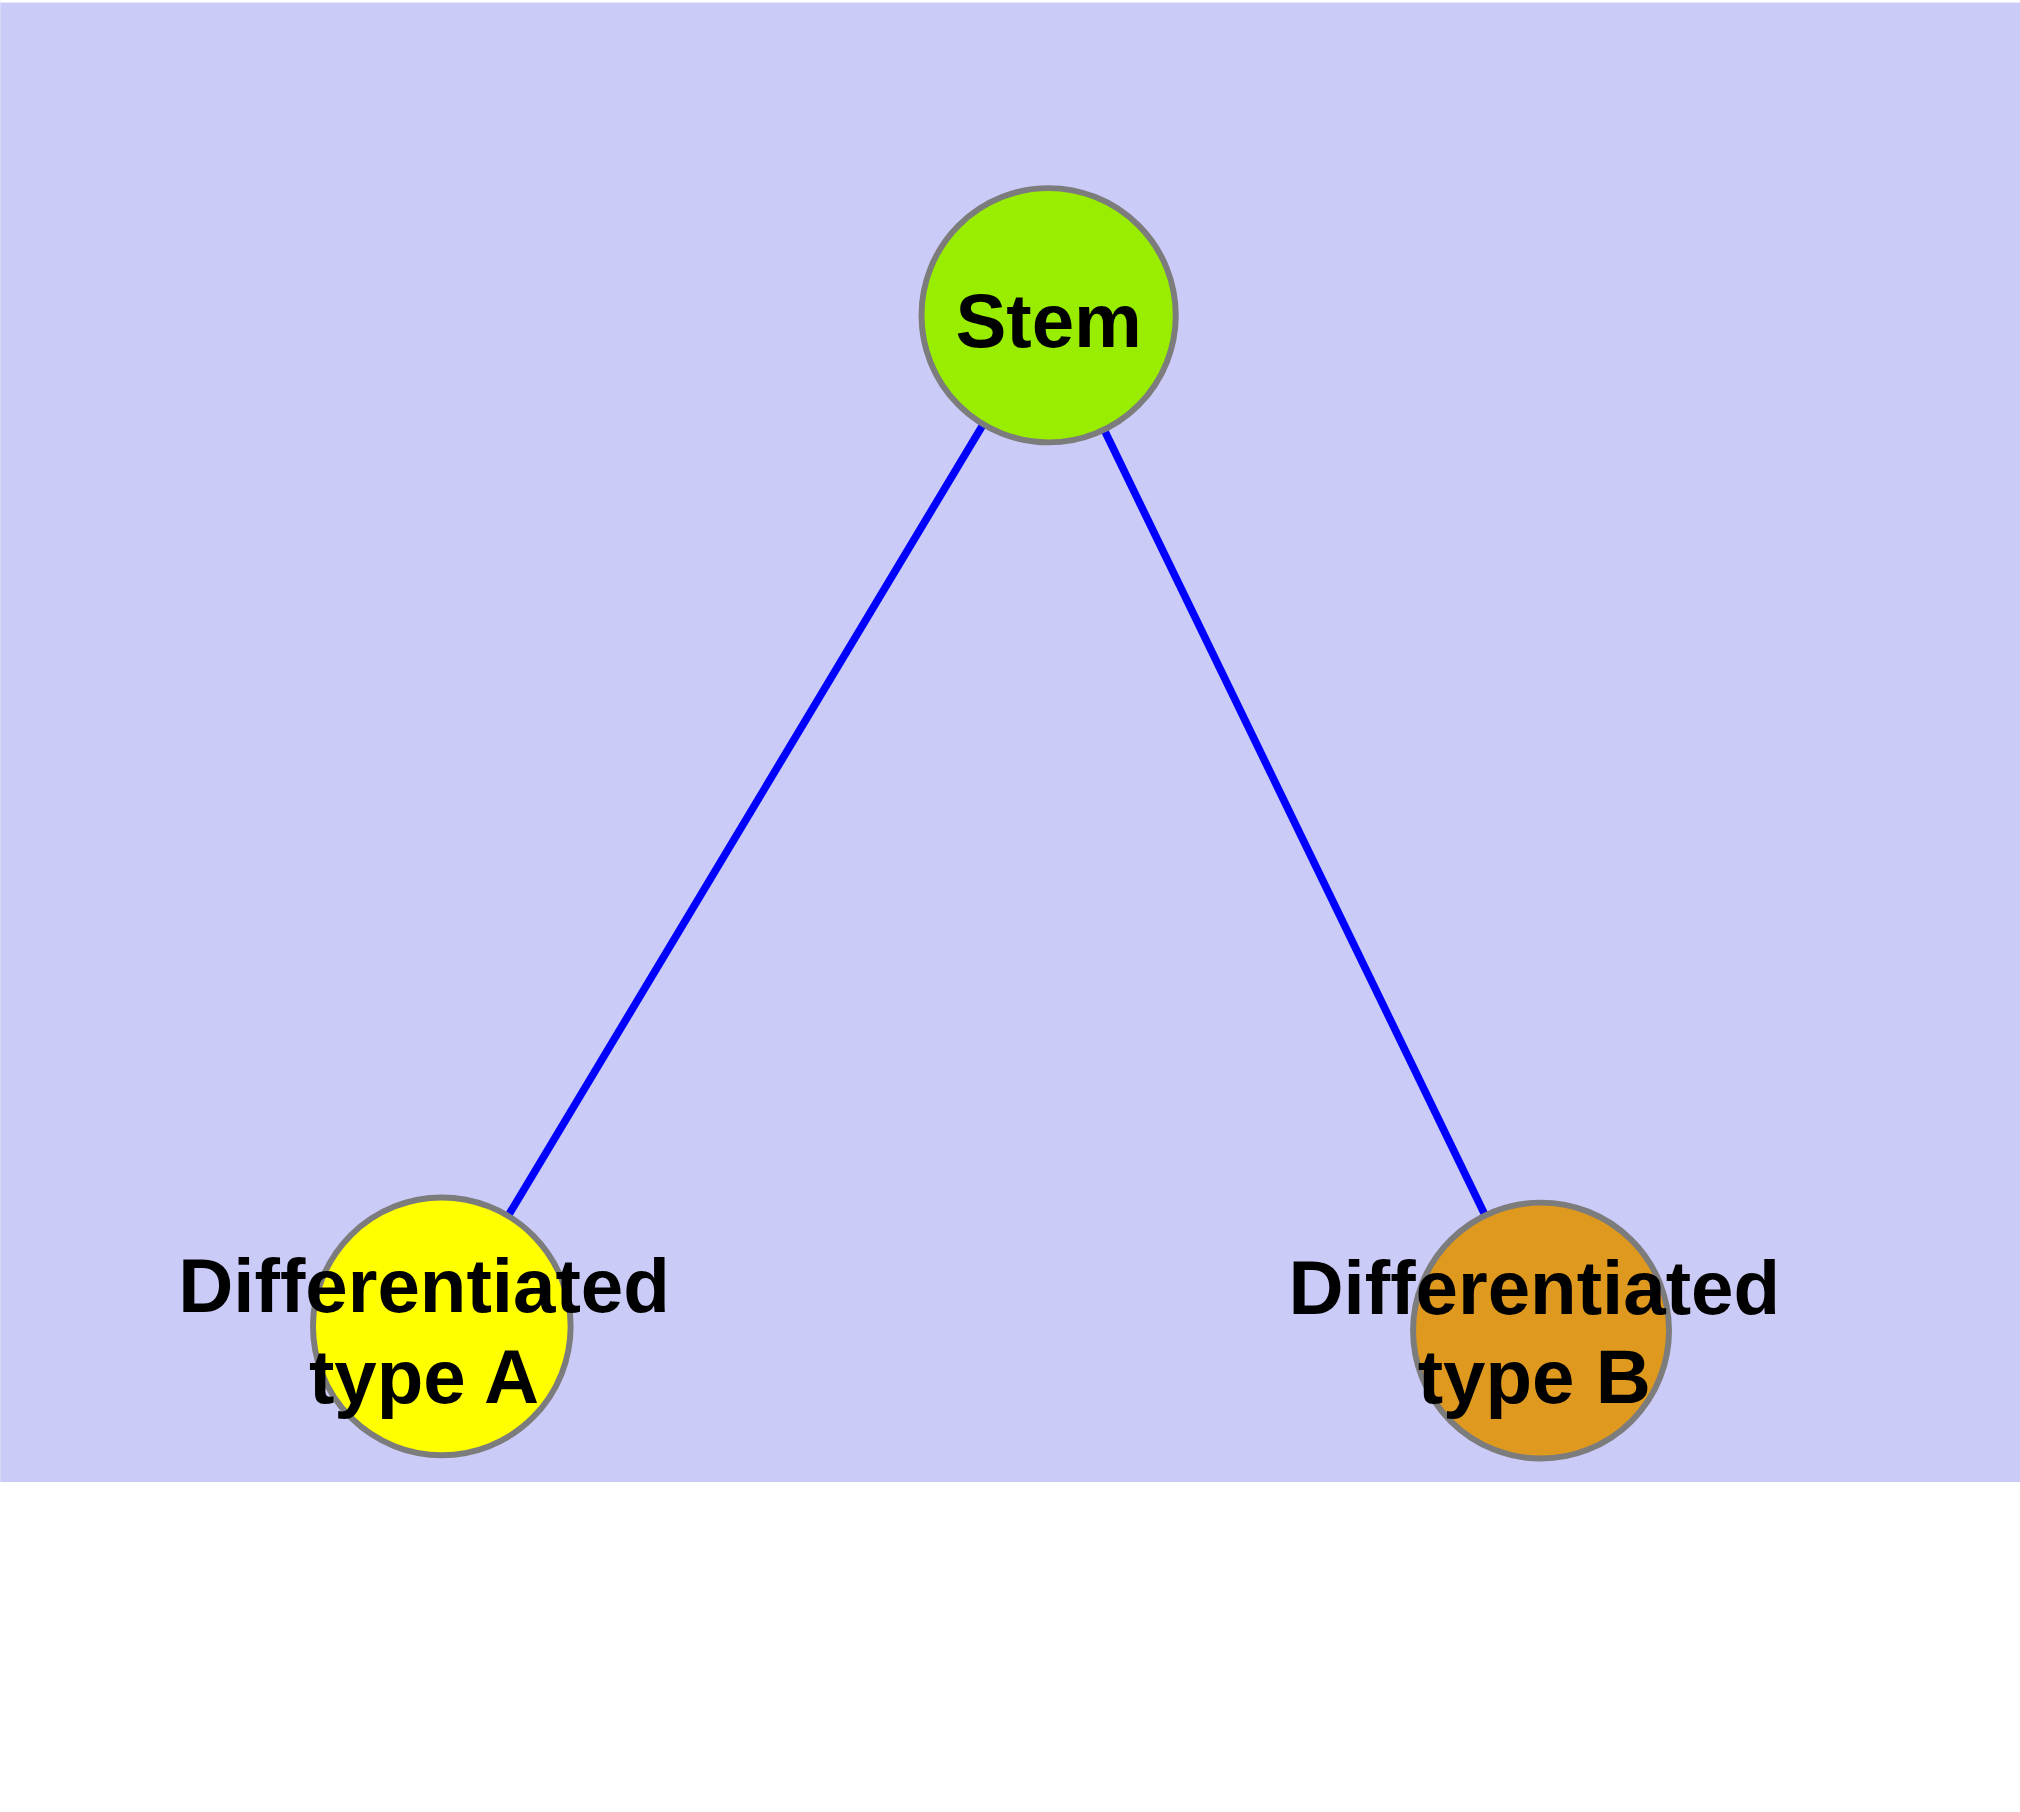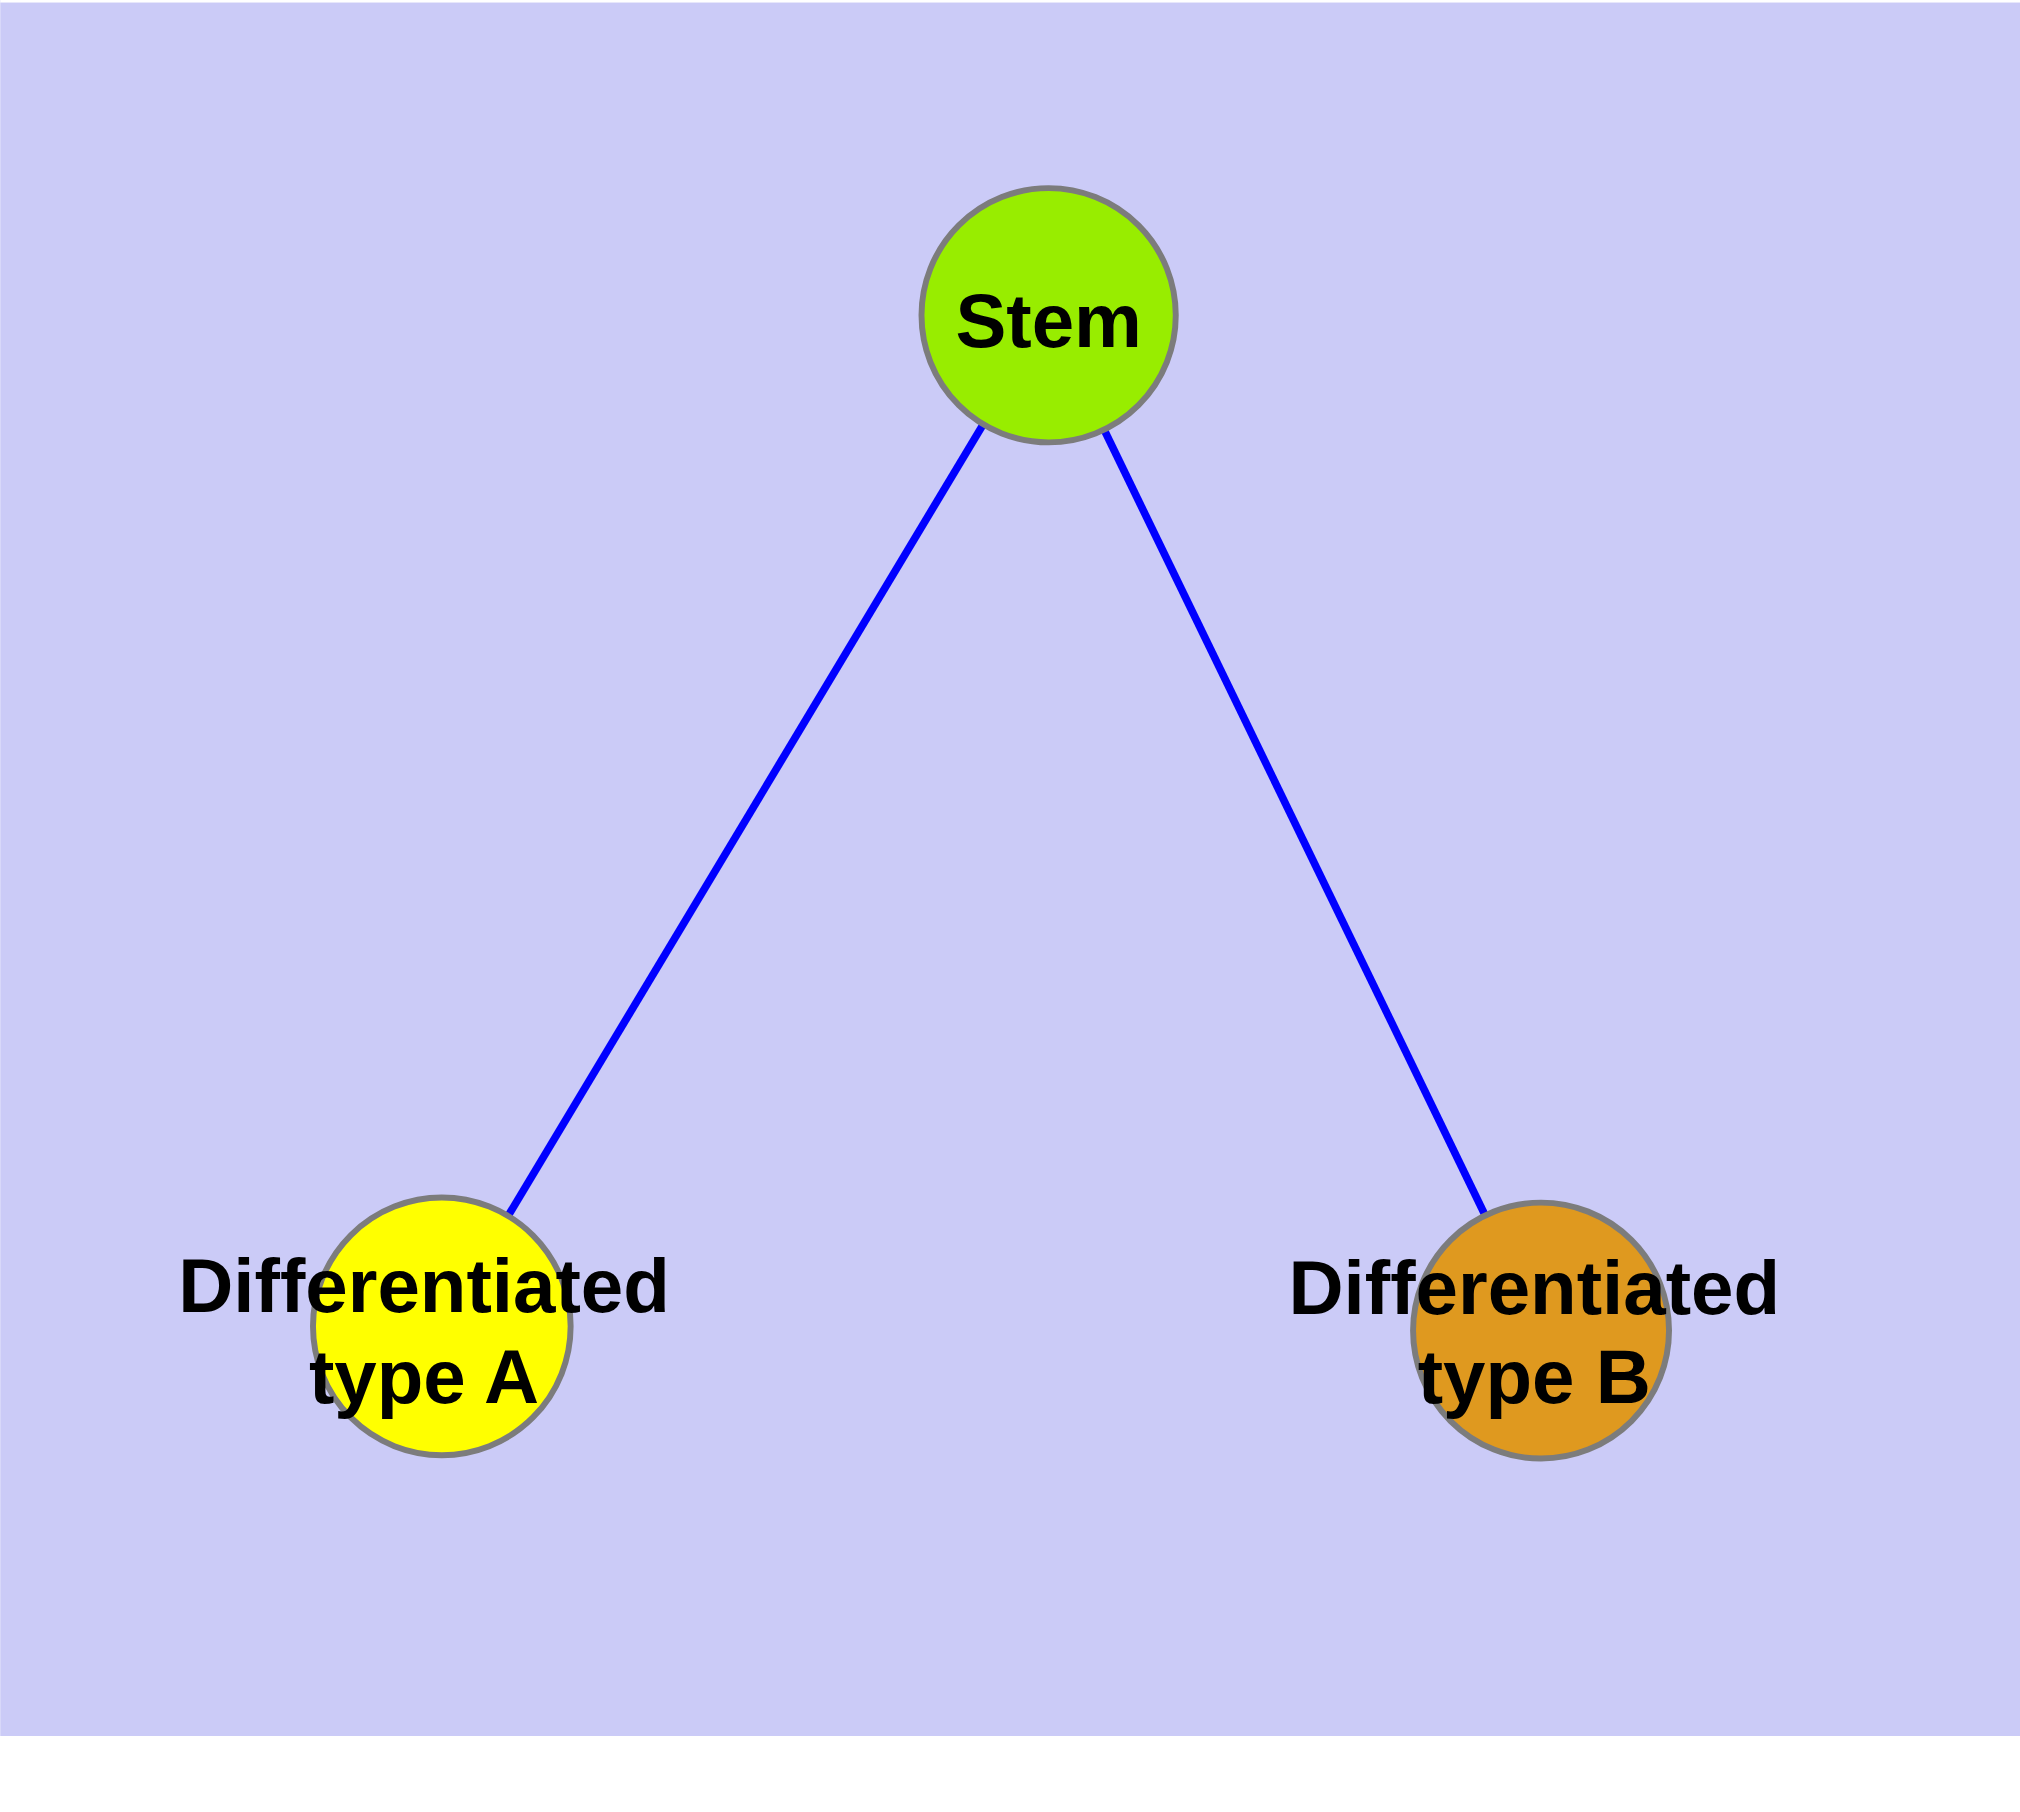--- a/index.html
+++ b/index.html
@@ -3,21 +3,21 @@
 <meta charset="utf-8">
 <style>
   html, body {
     margin: 0;
     padding: 0;
     background: #ffffff;
   }
   .stage {
     position: relative;
     width: 2021px;
-    height: 1736px;
+    height: 1482px;
     overflow: hidden;
   }
   svg.graph {
     display: block;
     width: 2021px;
     height: 1812px;
   }
   .node-label {
     font-family: "Liberation Sans", sans-serif;
     font-weight: bold;

